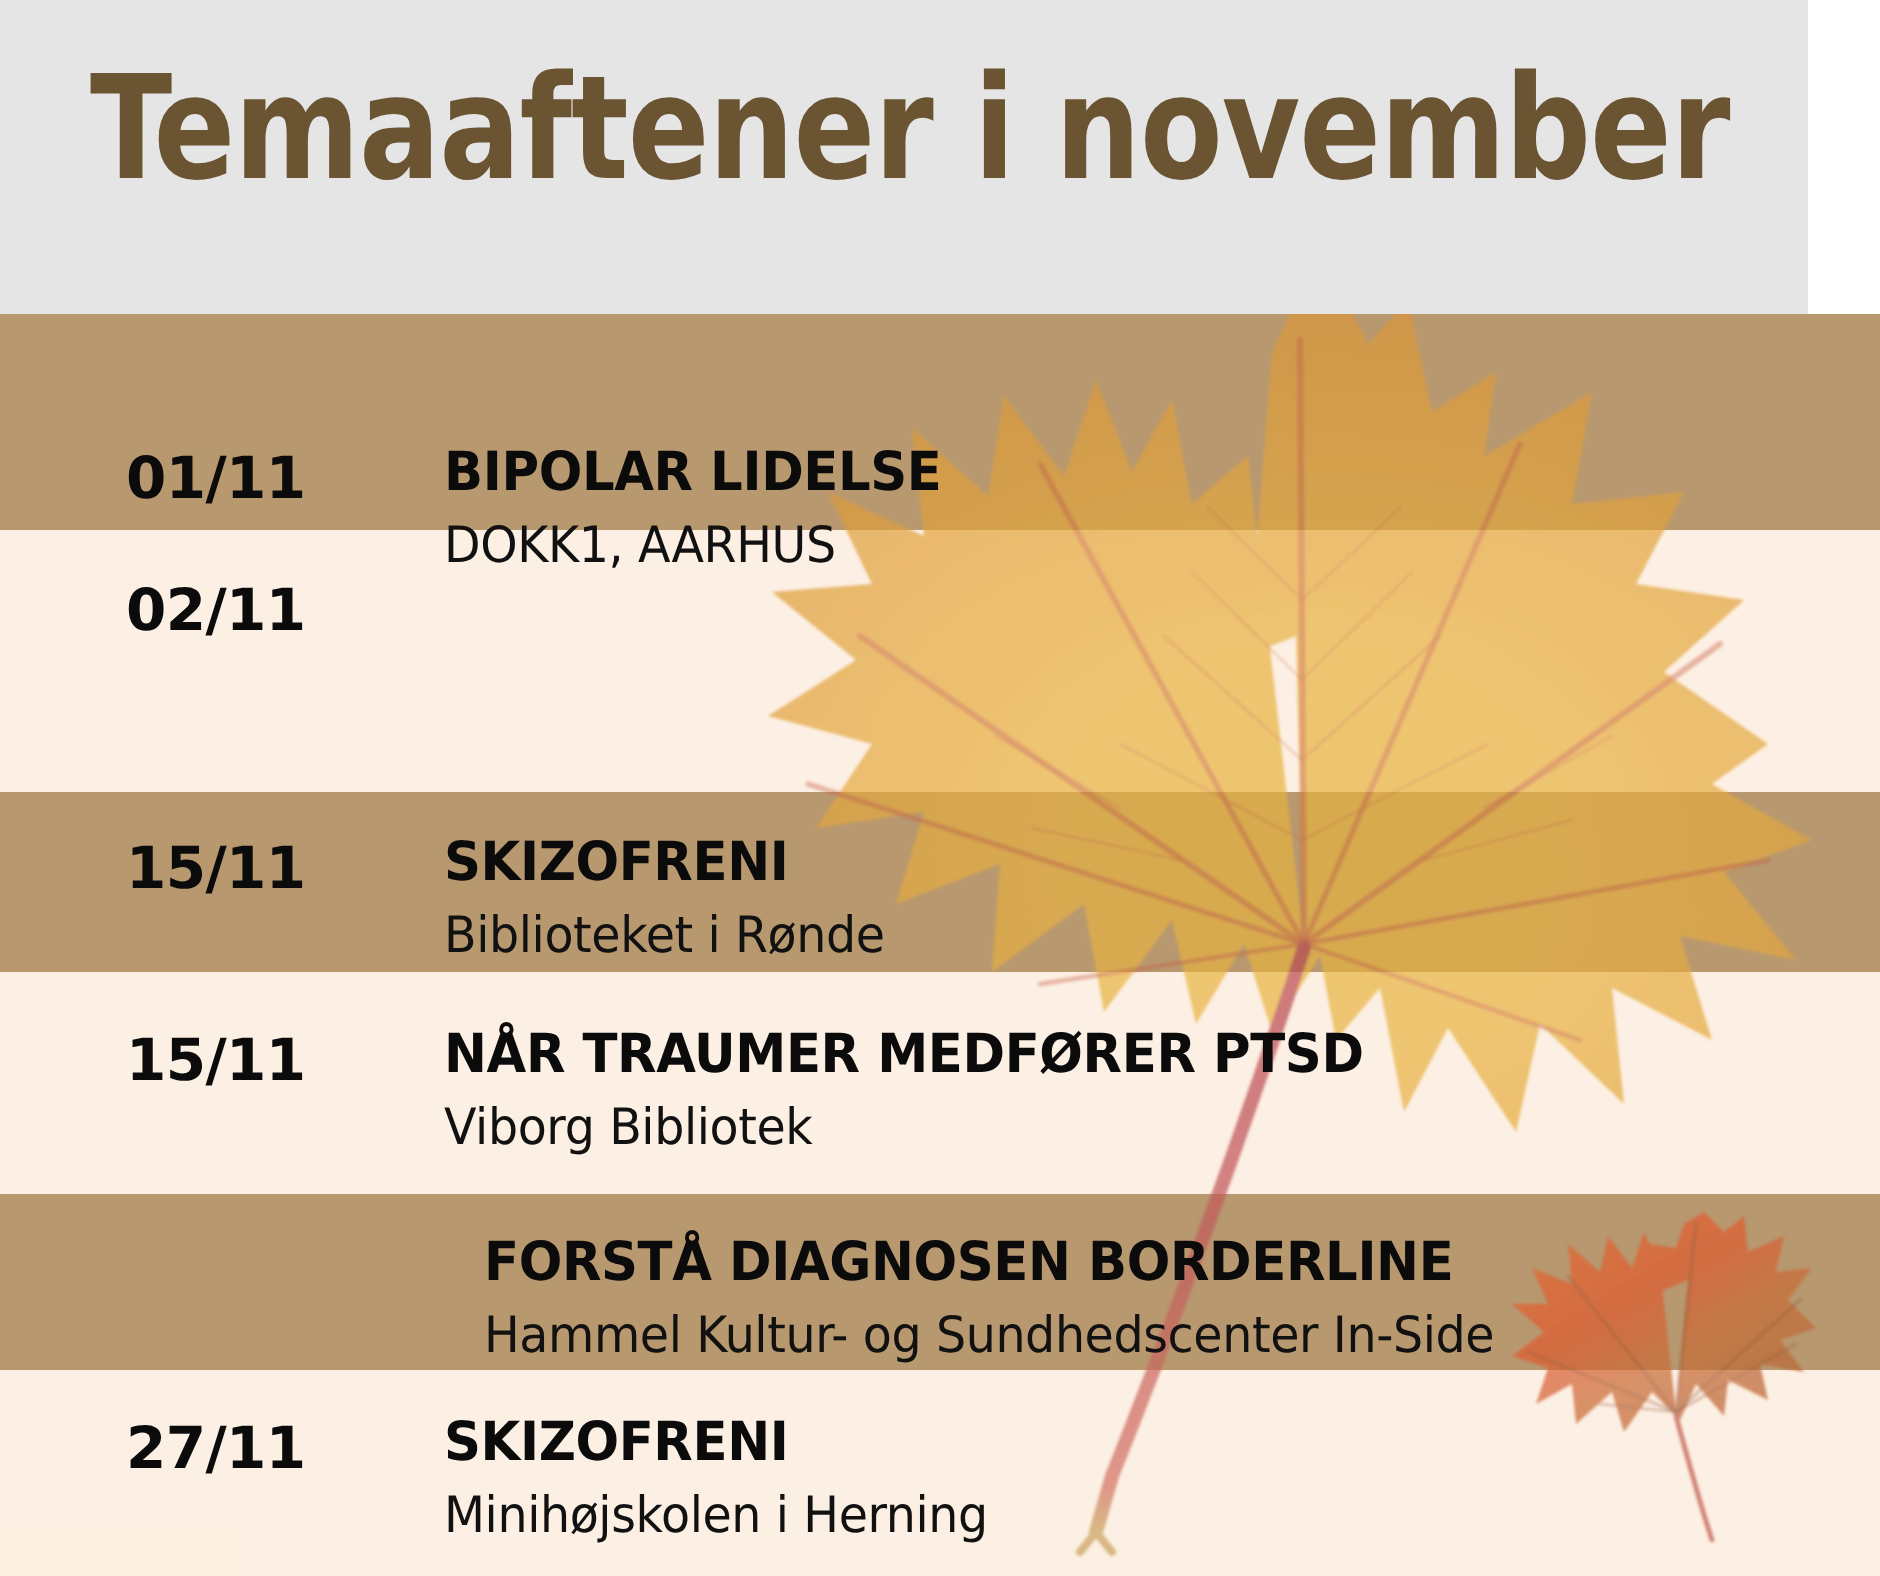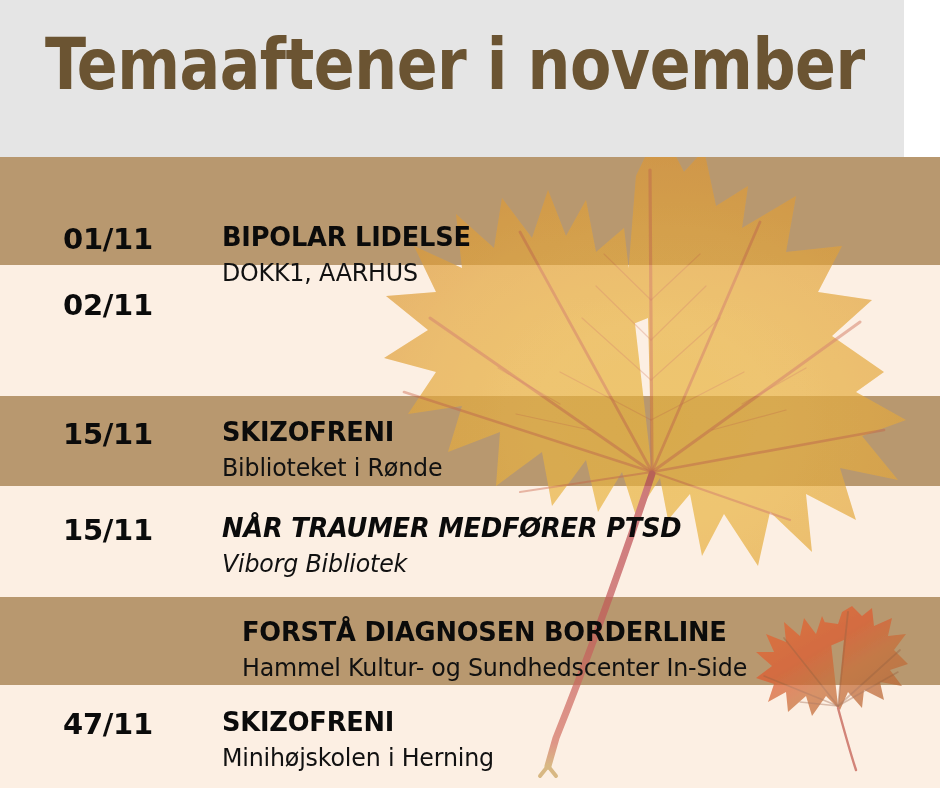--- a/index.html
+++ b/index.html
@@ -235,39 +235,39 @@
       <div class="body" style="top:18px;">
         <div class="ev-title">
           <span>SKIZOFRENI</span>
         </div>
         <div class="ev-venue">Biblioteket i Rønde</div>
       </div>
     </div>
 
     <div class="row" style="top:486px;height:111px;">
       <div class="date" style="top:27px;">15/11</div>
-      <div class="body" style="top:24px;font-style:italic;">
+      <div class="body" style="top:24px;">
         <div class="ev-title">
           <span>NÅR TRAUMER MEDFØRER PTSD</span>
         </div>
         <div class="ev-venue">Viborg Bibliotek</div>
       </div>
     </div>
 
     <div class="row" style="top:597px;height:88px;">
       <div class="body" style="top:17px;margin-left:20px;">
         <div class="ev-title">
           <span>FORSTÅ DIAGNOSEN BORDERLINE</span>
         </div>
         <div class="ev-venue">Hammel Kultur- og Sundhedscenter In-Side</div>
       </div>
     </div>
 
     <div class="row" style="top:685px;height:103px;">
-      <div class="date" style="top:22px;">47/11</div>
+      <div class="date" style="top:22px;">27/11</div>
       <div class="body" style="top:19px;">
         <div class="ev-title">
           <span>SKIZOFRENI</span>
         </div>
         <div class="ev-venue">Minihøjskolen i Herning</div>
       </div>
     </div>
 
   </div>
 </div>

